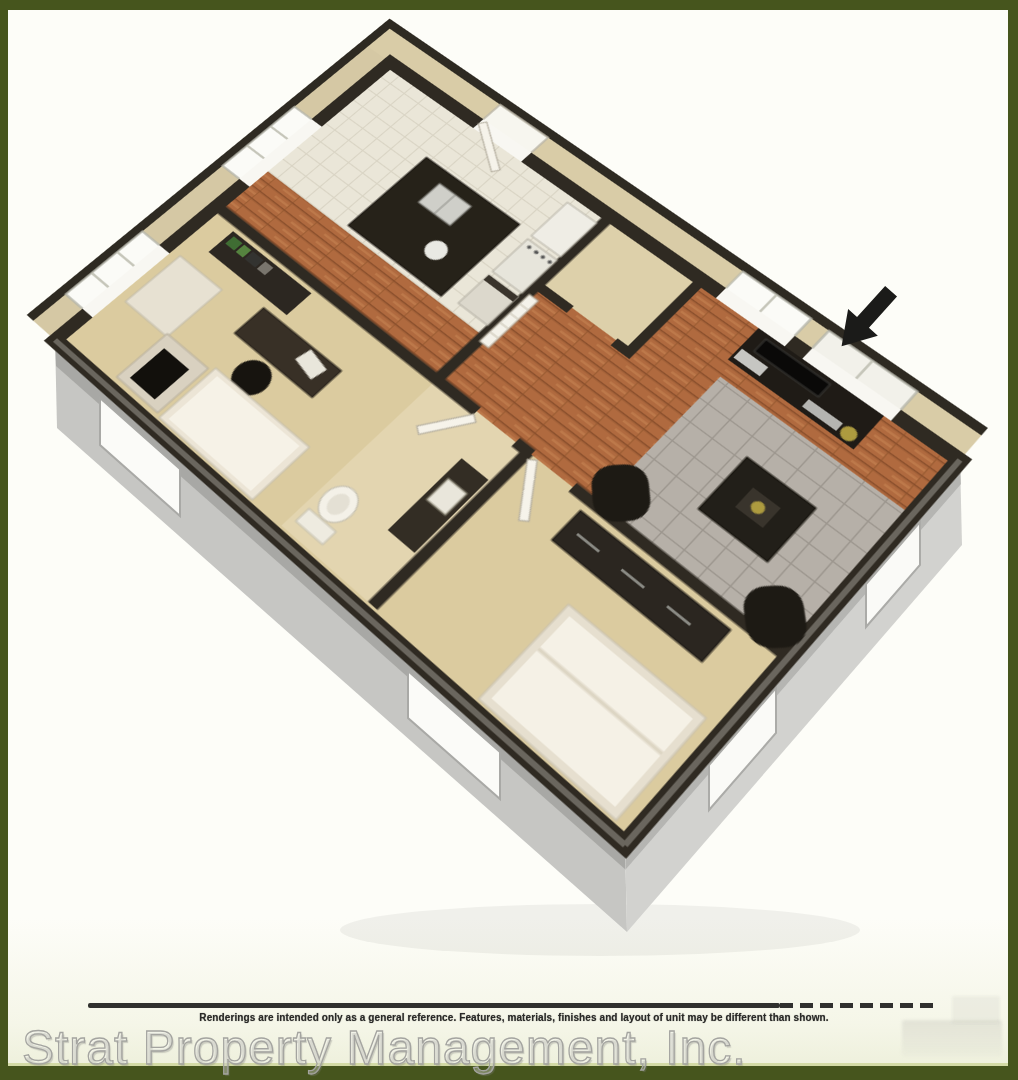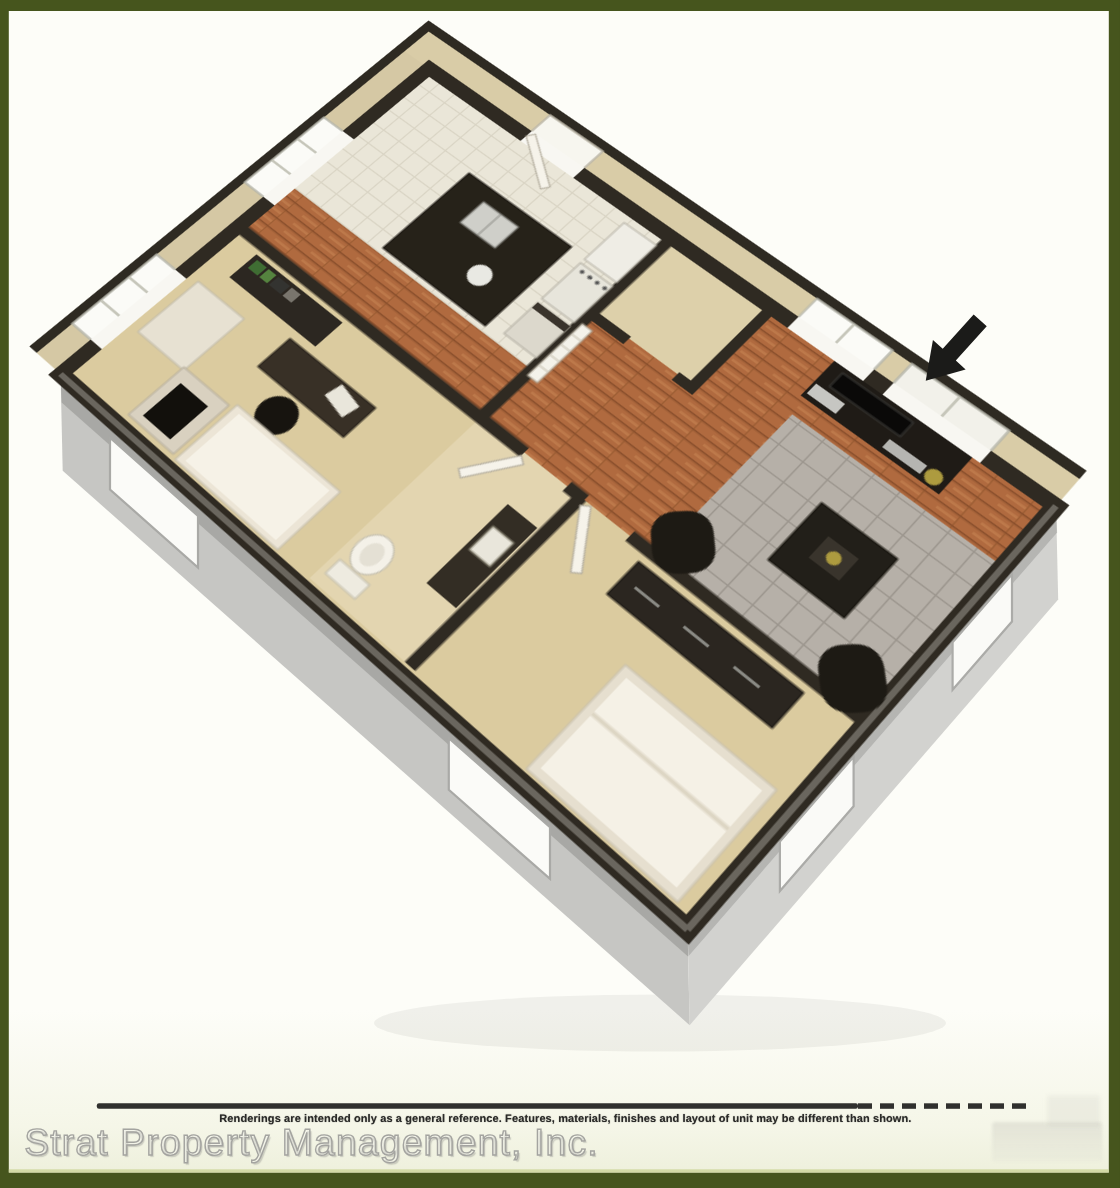--- a/index.html
+++ b/index.html
@@ -29,21 +29,21 @@
   .rule-solid{position:absolute;left:88px;top:1003px;width:692px;height:5px;background:#30302e;border-radius:2px;z-index:4;}
   .rule-dashes{position:absolute;left:780px;top:1003px;width:160px;height:5px;z-index:4;
     background:repeating-linear-gradient(90deg,#30302e 0 13px,transparent 13px 20px);}
   .disclaimer{
     position:absolute;left:88px;top:1012px;width:852px;z-index:4;
     font-size:10px;font-weight:bold;color:#2a2a28;text-align:center;
     letter-spacing:.1px;text-shadow:0 0 1px rgba(50,50,48,.65);
   }
   .watermark{
     position:absolute;left:22px;top:1020px;z-index:5;white-space:nowrap;
-    font-size:34px;letter-spacing:1px;
+    font-size:48px;letter-spacing:1px;
     color:rgba(252,252,250,.28);
     -webkit-text-stroke:1.3px #a4a4a0;
     text-shadow:1.5px 1.5px 1px rgba(130,130,125,.35);
   }
   .faint-watermark{
     position:absolute;left:902px;top:1020px;width:100px;height:36px;z-index:4;
     background:linear-gradient(180deg,rgba(185,185,175,.30),rgba(215,215,205,.16));
     filter:blur(1.6px);border-radius:3px;
   }
   .faint-watermark-2{

